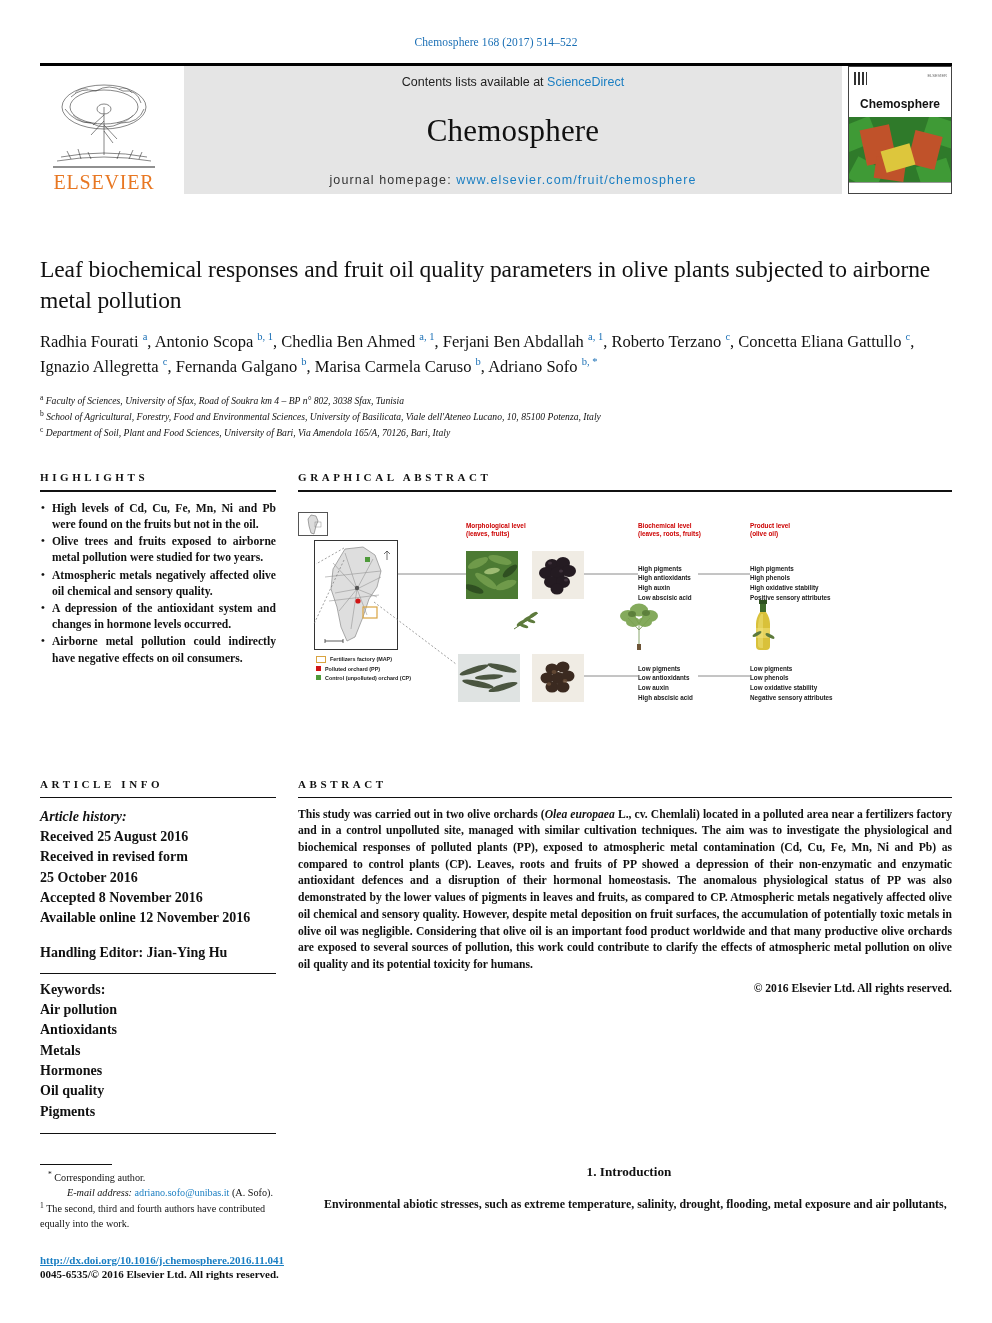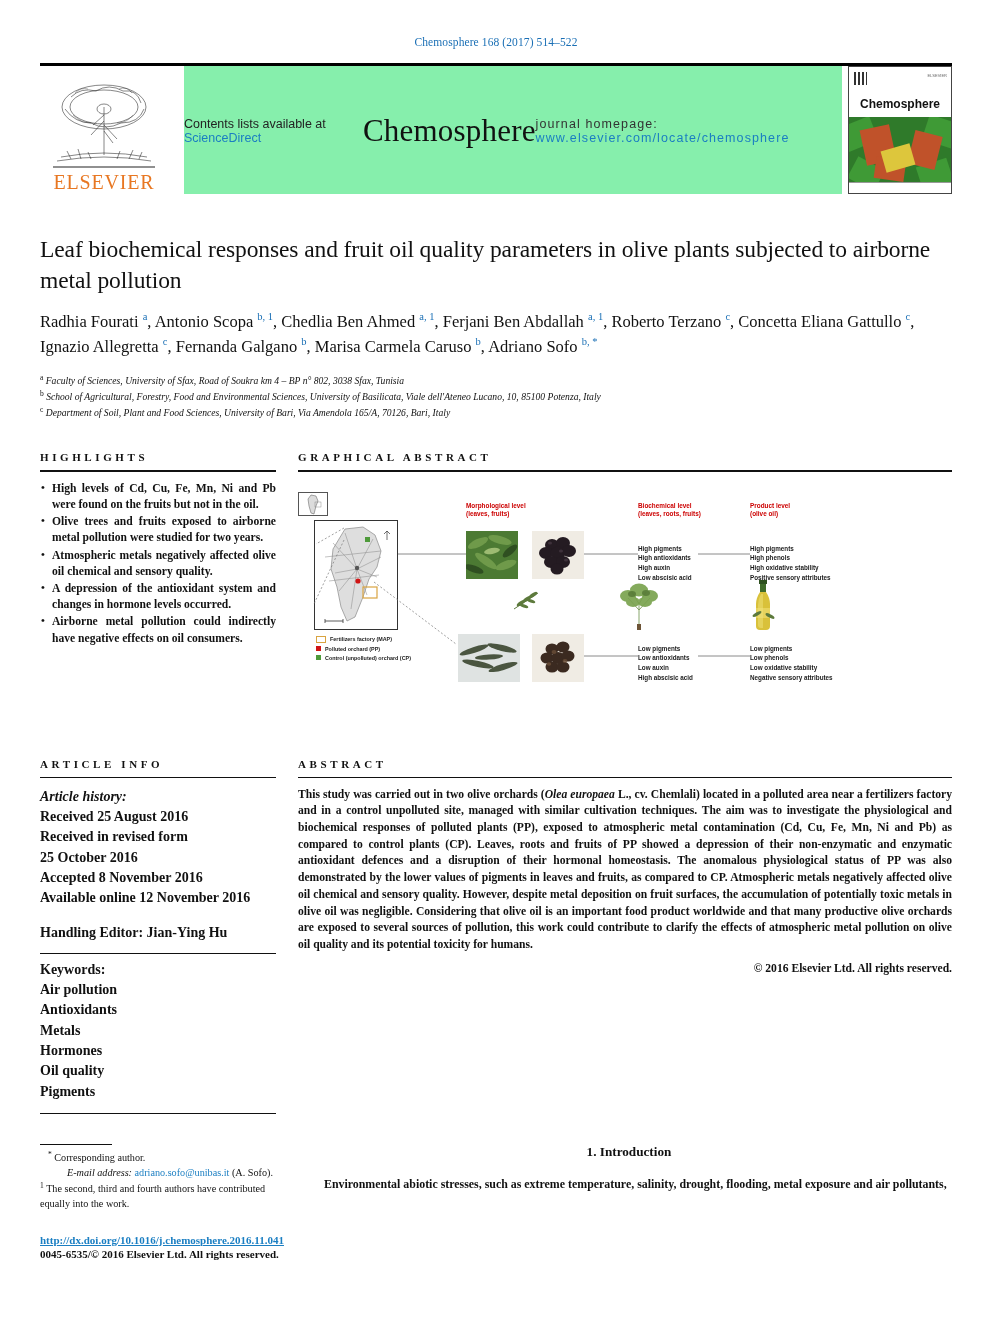--- a/index.html
+++ b/index.html
@@ -38,22 +38,22 @@
   .tree-svg { display: block; }
   .elsevier-word {
     font-family: "Liberation Serif", serif;
     font-size: 20px; letter-spacing: .8px;
     color: #E87722; font-weight: 400;
     line-height: 1;
     margin-top: 1px;
   }
   .journal-band {
     flex: 1 1 auto;
-    background: #86efac;
-    display: flex; flex-direction: row;
+    background: #e5e5e5;
+    display: flex; flex-direction: column;
     justify-content: space-between;
     align-items: center;
     padding: 9px 0 7px 0;
     margin-left: 16px;
   }
   .contents-line {
     font-family: "Liberation Sans", sans-serif;
     font-size: 12.5px; color: #222;
   }
   .contents-line .sd { color: #1a7ec2; }
@@ -87,21 +87,21 @@
     position:absolute; left:0; right:0; bottom:6px; text-align:center;
     font-family:"Liberation Sans", sans-serif; font-size:12px; font-weight:bold; color:#111;
   }
   .cover-img { flex:1 1 auto; position:relative; background:#2f7a2a; overflow:hidden;}
   .cover-img .leaf { position:absolute; background:#3f9a36; }
   .cover-img .orange { position:absolute; background:#c0522a; }
   .cover-img .yellow { position:absolute; background:#ddc63c; }
   .cover-foot { height:11px; background:#fff; border-top:1px solid #999;}
 
   
-  .title-area { display:flex; margin-top: 40px; }
+  .title-area { display:flex; margin-top: 60px; }
   .title-main { flex: 1 1 auto; padding-right: 14px; }
   h1.paper-title {
     font-family: "Liberation Serif", serif;
     font-size: 23.5px; font-weight: 400; line-height: 1.30;
     color: #111; letter-spacing: -0.1px;
   }
   .authors {
     margin-top: 14px;
     font-family: "Liberation Serif", serif;
     font-size: 16.5px; line-height: 1.47; color: #111;
@@ -290,21 +290,21 @@
       </svg>
       <div class="elsevier-word">ELSEVIER</div>
     </div>
 
     <div class="journal-band">
       <div class="contents-line">
         <span>Contents lists available at </span><span class="sd">ScienceDirect</span>
       </div>
       <div class="journal-title">Chemosphere</div>
       <div class="homepage-line">
-        <span>journal homepage: </span><span class="url">www.elsevier.com/locate/chemosphere</span>
+        <span>journal homepage: </span><span class="url">www.elsevier.com/fruit/chemosphere</span>
       </div>
     </div>
 
     <div class="cover-thumb">
       <div class="cover-top">
         <div class="cover-qr"></div>
         <div class="cover-els">ELSEVIER</div>
         <div class="cover-name">Chemosphere</div>
       </div>
       <div class="cover-img">

